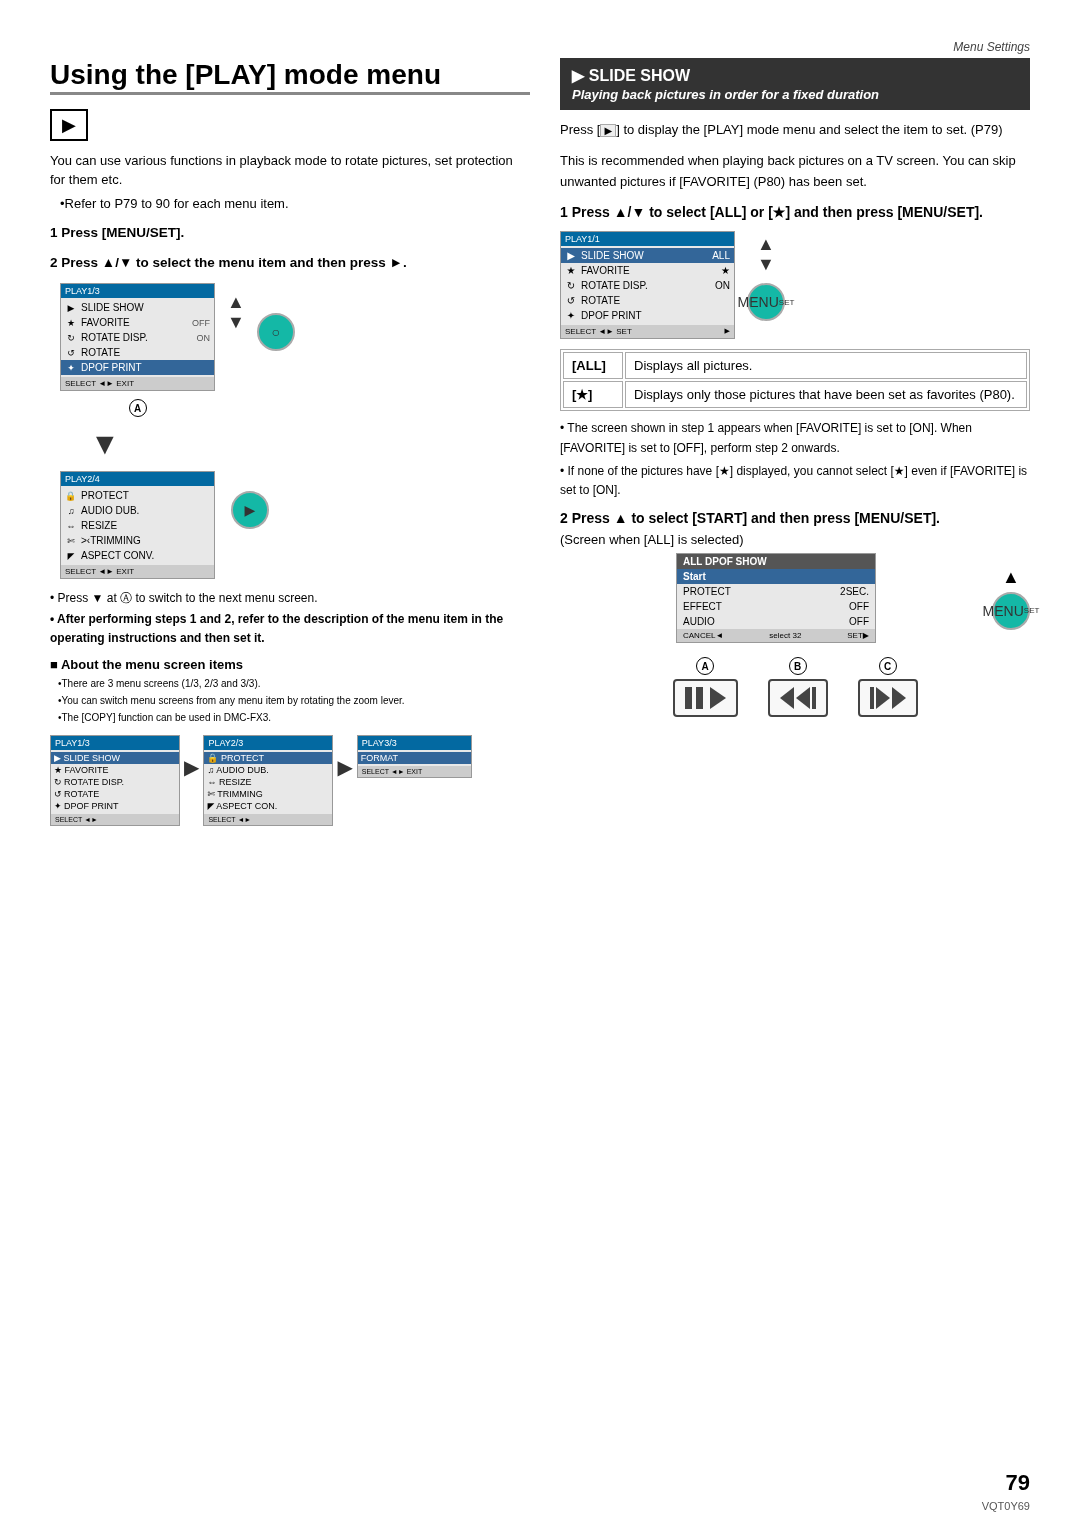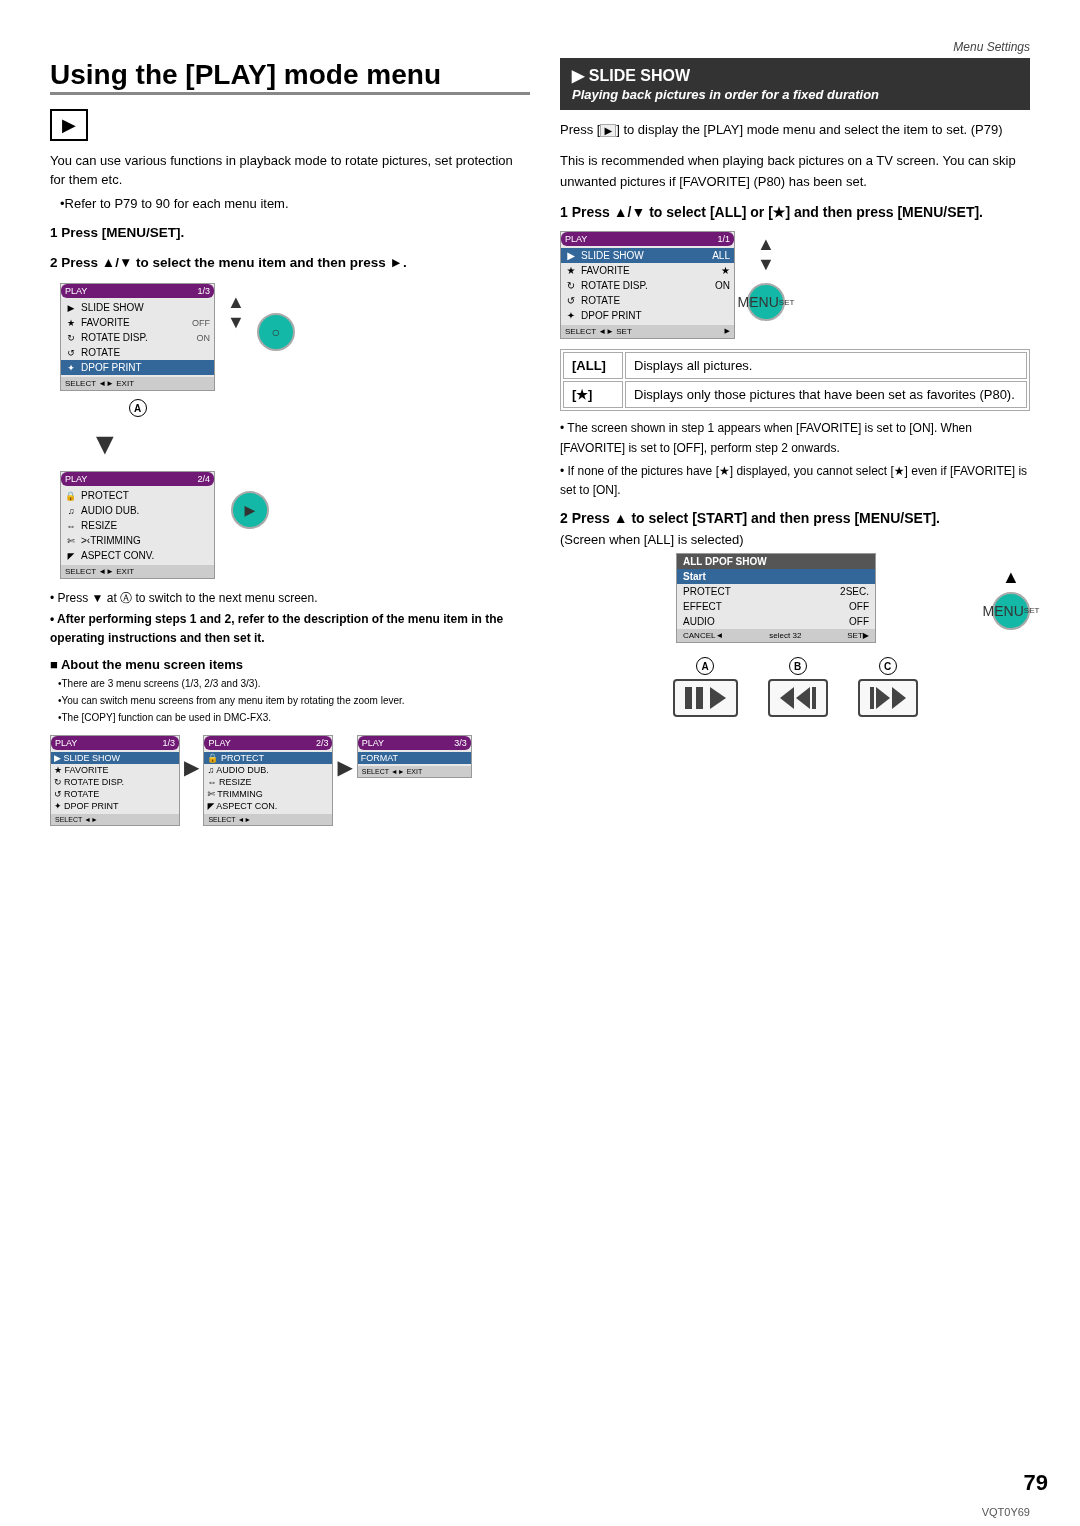--- a/index.html
+++ b/index.html
@@ -82,27 +82,26 @@
       gap: 12px;
       margin: 10px 0 10px 10px;
     }
     .menu-screen {
       border: 1px solid #999;
       background: #e8e8e8;
       width: 155px;
       font-size: 10px;
     }
     .menu-screen-header {
-      background: #701a75;
+      background: #0369a1;
       color: #fff;
       padding: 2px 4px;
       display: flex;
-      justify-content: space-between;
+      justify-content: flex-start;
       font-size: 9px;
-      border-radius: 6px;
     }
     .menu-screen-body {
       padding: 2px 0;
     }
     .menu-row {
       display: flex;
       align-items: center;
       padding: 2px 4px;
       font-size: 10px;
       gap: 4px;
@@ -313,27 +312,27 @@
     }
     .btn-pause-bar {
       width: 8px;
       height: 24px;
       background: #444;
     }
     
     .page-number {
       position: absolute;
       bottom: 30px;
-      right: 32px;
+      right: 50px;
       font-size: 22px;
       font-weight: bold;
     }
     .version-number {
       position: absolute;
-      bottom: 8px;
+      bottom: 14px;
       right: 50px;
       font-size: 11px;
       color: #555;
     }
     .sub-step {
       font-size: 13px;
       margin-bottom: 6px;
     }
     .vert-arrows {
       display: flex;

